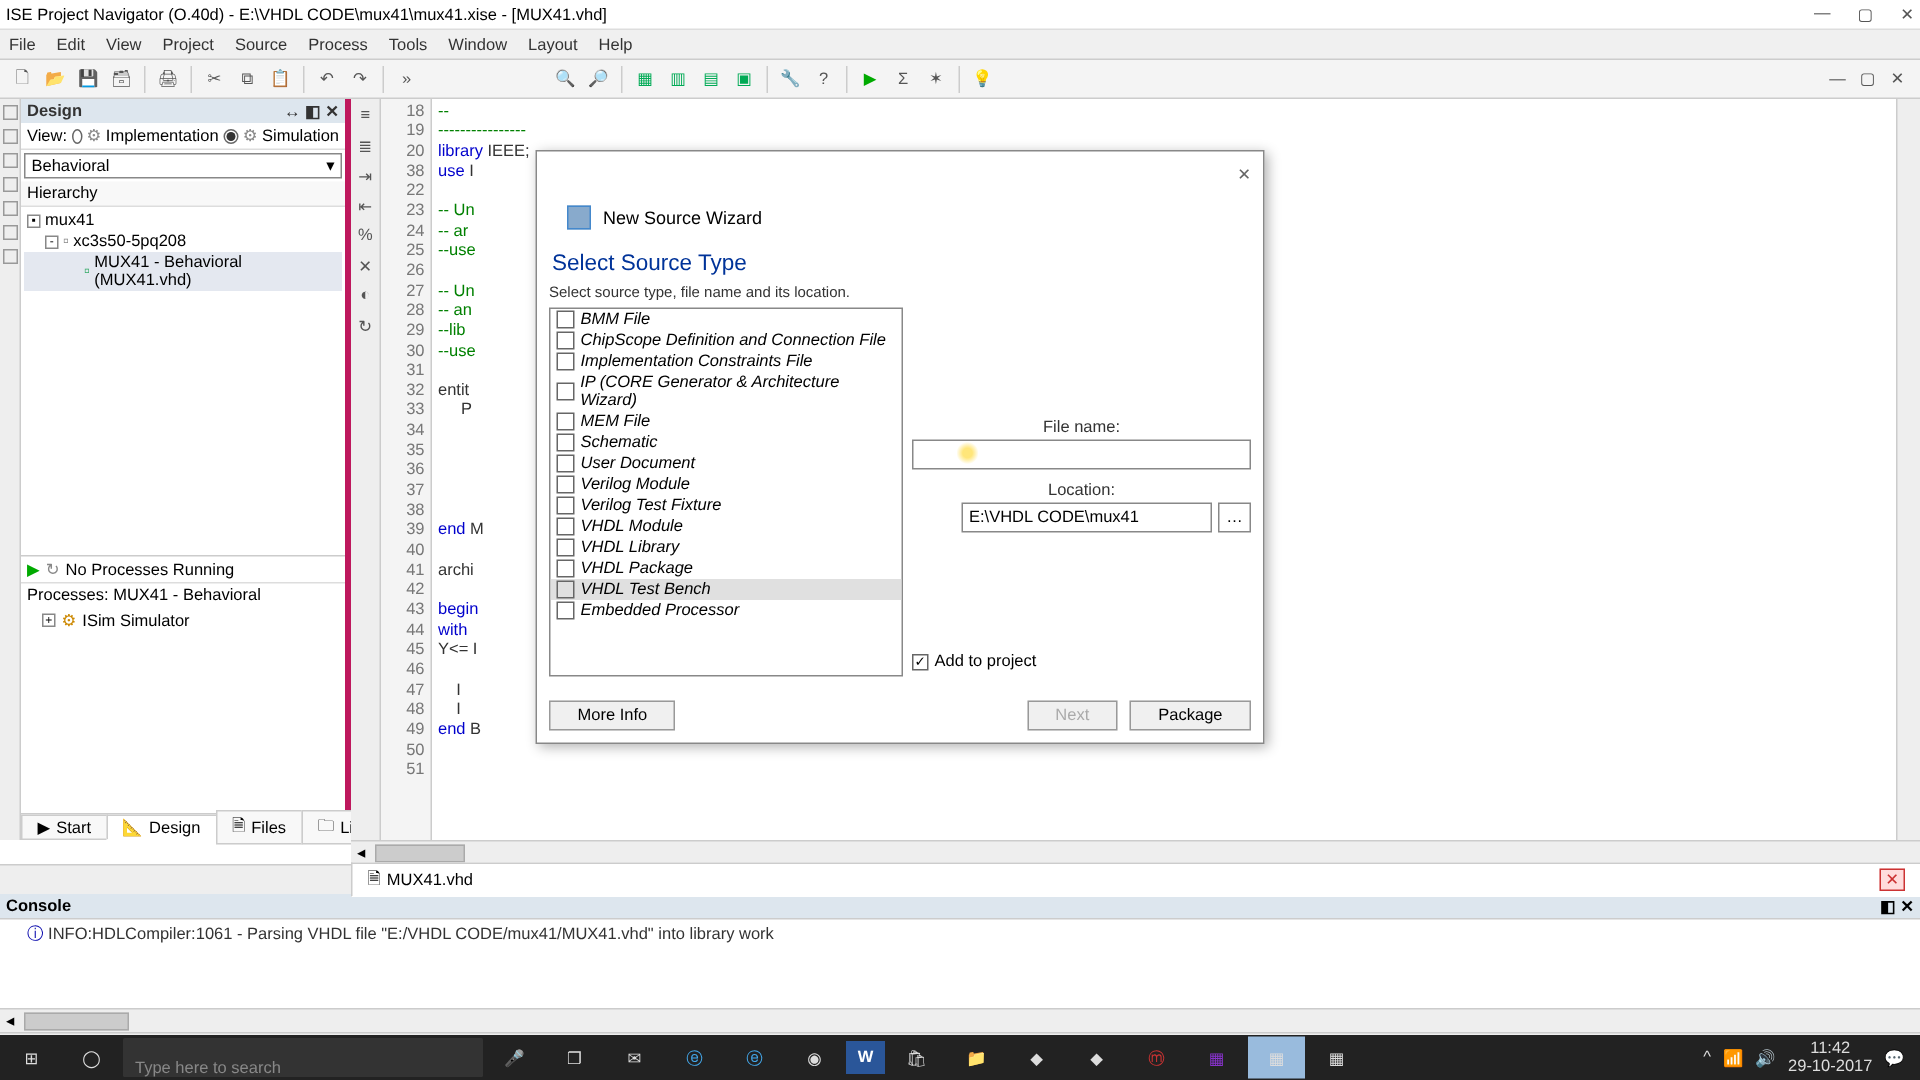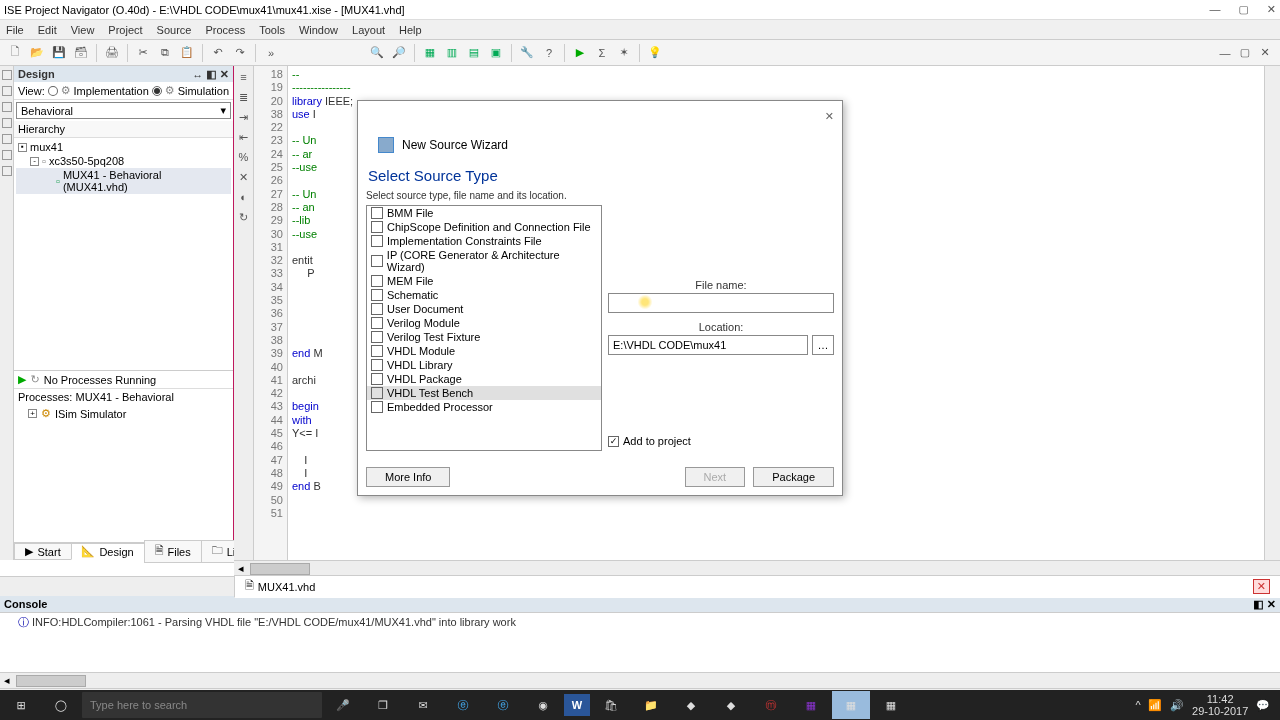--- a/index.html
+++ b/index.html
@@ -6,21 +6,21 @@
 body { background:#fff; width:1280px; height:720px; overflow:hidden; position:relative; }
 .titlebar { height:20px; background:#fff; border-bottom:1px solid #ddd; display:flex; align-items:center; justify-content:space-between; padding:0 4px; }
 .titlebar .winctrl { display:flex; gap:18px; color:#555; }
 .menubar { height:20px; background:#f0f0f0; border-bottom:1px solid #ccc; display:flex; align-items:center; padding:0 6px; gap:14px; color:#333; }
 .toolbar { height:26px; background:#f4f4f4; border-bottom:1px solid #ccc; display:flex; align-items:center; padding:0 6px; gap:4px; }
 .tbtn { width:18px; height:18px; display:inline-flex; align-items:center; justify-content:center; color:#555; border:1px solid transparent; cursor:pointer; }
 .tsep { width:1px; height:18px; background:#ccc; margin:0 2px; }
 .main { display:flex; height:494px; }
 .leftcol { width:14px; background:#eee; border-right:1px solid #ccc; display:flex; flex-direction:column; gap:6px; padding-top:4px; align-items:center; }
 .leftcol div { width:10px; height:10px; border:1px solid #999; }
-.designpanel { width:220px; border-right:1px solid #be185d; display:flex; flex-direction:column; }
+.designpanel { width:220px; border-right:4px solid #be185d; display:flex; flex-direction:column; }
 .panelhdr { background:#dde6ee; height:16px; padding:0 4px; display:flex; align-items:center; justify-content:space-between; font-weight:bold; color:#333; }
 .viewrow { padding:2px 4px; display:flex; align-items:center; gap:3px; border-bottom:1px solid #ddd; }
 .radio { width:10px; height:10px; border:1px solid #666; border-radius:50%; display:inline-block; }
 .radio.on::after { content:""; display:block; width:6px; height:6px; background:#333; border-radius:50%; margin:1px; }
 .combo { border:1px solid #888; background:#fff; padding:1px 4px; margin:2px; display:flex; justify-content:space-between; align-items:center; }
 .treehdr { padding:2px 4px; font-weight:normal; background:#f8f8f8; border-bottom:1px solid #ddd; }
 .tree { padding:2px; flex:1; overflow:auto; }
 .tnode { padding:1px 2px; display:flex; align-items:center; gap:3px; }
 .tsq { width:9px; height:9px; border:1px solid #888; display:inline-flex; align-items:center; justify-content:center; font-size:8px; line-height:8px; }
 .selnode { background:#e4e8f0; }
@@ -39,29 +39,29 @@
 .tabs { height:18px; border-top:1px solid #ccc; background:#eee; display:flex; align-items:center; }
 .tab { padding:1px 10px; border:1px solid #ccc; background:#f8f8f8; margin-right:-1px; display:flex; align-items:center; gap:4px; cursor:pointer; }
 .tab.active { background:#fff; border-bottom:1px solid #fff; }
 .edtabs { height:20px; border-top:1px solid #ccc; display:flex; align-items:center; background:#eee; }
 .consolehdr { background:#dde6ee; height:16px; padding:0 4px; display:flex; align-items:center; justify-content:space-between; font-weight:bold; }
 .console { height:60px; overflow:hidden; font-family:Consolas,monospace; padding:2px 18px; color:#333; border-top:1px solid #ccc; }
 .bottabs { height:20px; border-top:1px solid #ccc; background:#eee; display:flex; align-items:center; gap:10px; padding:0 6px; }
 .statusbar { height:18px; border-top:1px solid #ccc; background:#f4f4f4; display:flex; align-items:center; justify-content:space-between; padding:0 6px; color:#333; }
 .taskbar { position:absolute; bottom:0; left:0; right:0; height:30px; background:#222; display:flex; align-items:center; padding:0 2px; gap:2px; }
 .taskbar .tbicon { width:38px; height:28px; display:flex; align-items:center; justify-content:center; color:#ddd; }
-.searchbox { flex:0 0 240px; height:26px; background:#333; color:#888; display:flex; align-items:center; padding:0 8px; border-radius:1px; }
+.searchbox { flex:0 0 240px; height:26px; background:#333; color:#888; display:flex; align-items:flex-end; padding:0 8px; border-radius:1px; }
 .tray { margin-left:auto; color:#ddd; display:flex; align-items:center; gap:8px; padding-right:8px; }
 .dialog { position:absolute; left:357px; top:100px; width:486px; height:396px; background:#fff; border:1px solid #888; box-shadow:2px 2px 8px rgba(0,0,0,.3); }
 .dlg-titlebar { height:30px; display:flex; align-items:center; justify-content:flex-end; padding:0 8px; }
 .dlg-hdr { padding:6px 20px 12px 20px; display:flex; align-items:center; gap:8px; border-bottom:0; }
 .dlg-title { padding:2px 20px 4px 6px; color:#003399; font-size:15px; }
 .dlg-sub { padding:2px 4px 4px 4px; font-size:10px; color:#333; }
 .dlg-body { padding:0 4px 8px 4px; display:flex; gap:6px; }
-.srclist { width:236px; height:246px; border:1px solid #888; background:#fff; overflow-y:auto; }
+.srclist { width:236px; height:246px; border:1px solid #888; background:#fff; overflow-y:auto;font-style:italic; }
 .srcitem { padding:1px 4px; display:flex; align-items:center; gap:4px; cursor:pointer; }
 .srcitem.sel { background:#e0e0e0; }
 .srcicon { width:12px; height:12px; border:1px solid #666; display:inline-block; }
 .dlg-right { flex:1; padding-top:74px; }
 .dlg-lbl { color:#333; margin-bottom:2px;text-align:center; }
 .dlg-input { width:100%; border:1px solid #888; padding:2px 4px; height:20px; }
 .filefocus { position:relative; }
 .cursorhi { position:absolute; left:30px; top:1px; width:14px; height:16px; background:radial-gradient(circle,#ffe67a 30%,rgba(255,230,122,0) 70%); }
 .dlg-btns { position:absolute; bottom:8px; left:8px; right:8px; display:flex; align-items:center; }
 .dlg-btn { border:1px solid #999; background:#f0f0f0; padding:3px 18px; cursor:pointer; }
@@ -369,21 +369,21 @@
         </div>
       <div class="dlg-right">
         <div class="dlg-lbl">File name:</div>
         <div class="filefocus">
           <input class="dlg-input" value="" style="">
           <div class="cursorhi"></div>
         </div>
         <div style="height:8px"></div>
         <div class="dlg-lbl">Location:</div>
         <div class="locrow">
-          <input class="dlg-input" style="flex: 1 1 0%;" value="E:\VHDL CODE\mux41">
+          <input class="dlg-input" style="flex: 1 1 0%; margin-left: 33px;" value="E:\VHDL CODE\mux41">
           <div class="browse">…</div>
         </div>
         <div style="height:80px"></div>
         <div style="display:flex;align-items:center;gap:4px">
           <span class="chk">✓</span>
           <span>Add to project</span>
         </div>
       </div>
     </div>
   </div>

